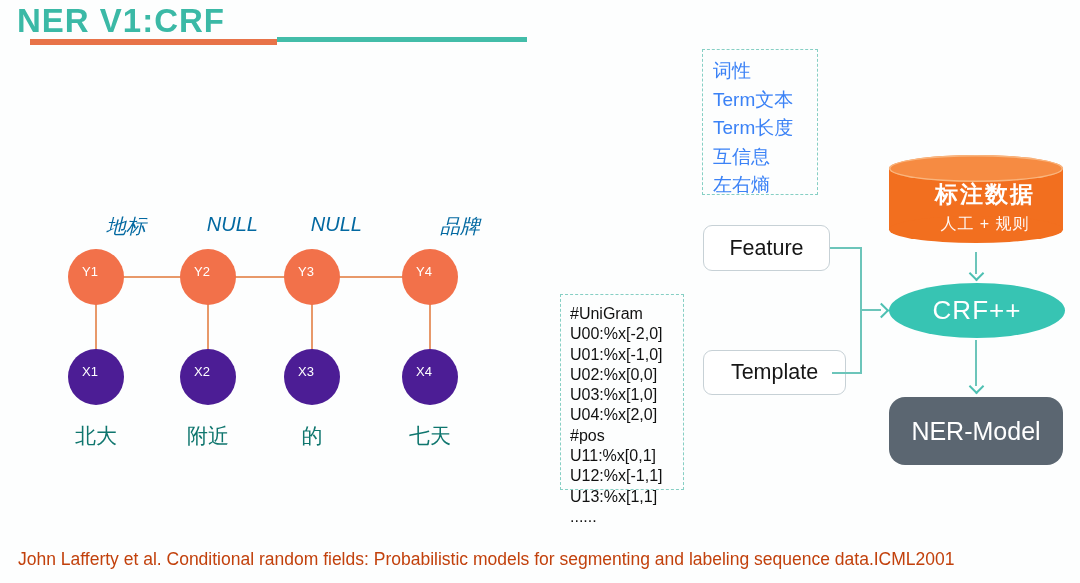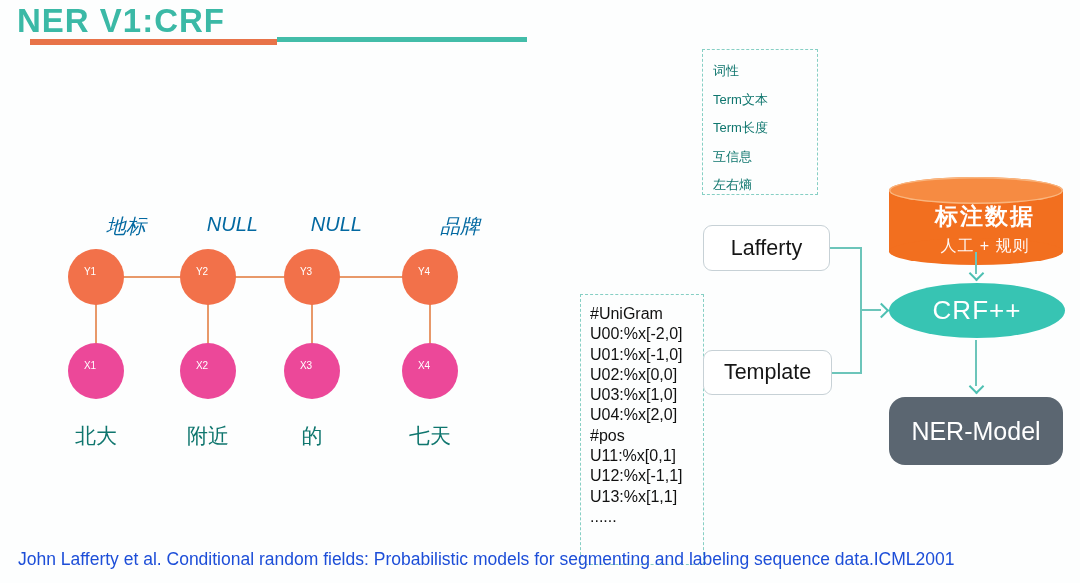--- a/index.html
+++ b/index.html
@@ -33,67 +33,67 @@
   
   .g-col{top:205px;width:100px;height:252px;}
   .g-tag{
     position:absolute;top:8px;left:0;width:100%;
     text-align:right;font-size:20px;color:#0369a1;font-style:italic;
   }
   .g-node{
     position:absolute;left:22px;
     width:56px;height:56px;border-radius:50%;
     display:flex;align-items:center;justify-content:center;
-    color:#fff;font-size:10px;z-index:2;
+    color:#fff;font-size:13px;z-index:2;
   }
   .g-node span{transform:translate(-6px,-6px);}
   .g-y{top:44px;background:#f2714a;}
-  .g-x{top:138px;background:#ec4899;}
+  .g-x{top:144px;background:#4c1d95;}
   .g-token{
     position:absolute;top:217px;left:0;width:100%;
     text-align:center;font-size:21px;color:#0f766e;
   }
   .edge{background:#e8996a;z-index:1;}
 
   
   .dashed{
     border:1.6px dashed #86cfc4;background:transparent;
   }
   .feat-list{
     left:702px;top:49px;width:116px;height:146px;
     padding:7px 0 0 10px;box-sizing:border-box;
   }
-  .feat-list div{font-size:13px;line-height:28.5px;color:#0f766e;}
+  .feat-list div{font-size:19px;line-height:28.5px;color:#3b82f6;}
   .code-box{
-    left:580px;top:294px;width:124px;height:271px;
+    left:560px;top:294px;width:124px;height:196px;
     padding:9px 0 0 9px;box-sizing:border-box;
   }
   .code-box div{font-size:16px;line-height:20.3px;color:#111;white-space:nowrap;}
 
   
   .rbox{
     background:#ffffff;border:1.5px solid #c7d1d6;border-radius:9px;
     display:flex;align-items:center;justify-content:center;
     font-size:21.5px;color:#161616;box-sizing:border-box;
   }
   .feature-box{left:703px;top:225px;width:127px;height:46px;}
-  .template-box{left:703px;top:350px;width:129px;height:45px;}
+  .template-box{left:703px;top:350px;width:143px;height:45px;}
 
   
   .tline{background:#6cc5ba;z-index:1;}
   .chev{
     width:9px;height:9px;
     border-bottom:2px solid #4ec0b2;border-right:2px solid #4ec0b2;
     z-index:3;background:transparent;
   }
   .chev-right{transform:rotate(-45deg);}
   .chev-down{transform:rotate(45deg);}
 
   
-  .cyl{left:889px;top:177px;width:192px;height:88px;}
+  .cyl{left:889px;top:155px;width:192px;height:88px;}
   .cyl .top{
     position:absolute;left:0;top:0;width:174px;height:27px;
     border-radius:50%;background:#f68b42;z-index:2;
     box-shadow:inset 0 0 0 1.5px #f9b57e;
   }
   .cyl .body{
     position:absolute;left:0;top:14px;width:174px;height:61px;
     background:#f26f1f;z-index:1;
   }
   .cyl .bottom{
@@ -114,21 +114,21 @@
   }
   .ner-box{
     left:889px;top:397px;width:174px;height:68px;border-radius:16px;
     background:#5b6671;
     display:flex;align-items:center;justify-content:center;
     color:#fff;font-size:25px;z-index:2;
   }
 
   
   .citation{
-    left:18px;top:549px;font-size:17.5px;color:#1d4ed8;white-space:nowrap;
+    left:18px;top:549px;font-size:17.5px;color:#c2410c;white-space:nowrap;
   }
 </style>
 </head>
 <body>
 
 <div id="canvas">
 
   <div class="abs title">NER V1:CRF</div>
   <div class="abs rule-orange"></div>
   <div class="abs rule-teal"></div>
@@ -197,21 +197,21 @@
     <div>U03:%x[1,0]</div>
     <div>U04:%x[2,0]</div>
     <div>#pos</div>
     <div>U11:%x[0,1]</div>
     <div>U12:%x[-1,1]</div>
     <div>U13:%x[1,1]</div>
     <div>......</div>
   </div>
 
   <div class="abs rbox feature-box">
-    <span>Lafferty</span>
+    <span>Feature</span>
   </div>
   <div class="abs rbox template-box">
     <span>Template</span>
   </div>
 
   <div class="abs tline" style="left:830px;top:247px;width:31px;height:1.6px;"></div>
   <div class="abs tline" style="left:832px;top:372px;width:29px;height:1.6px;"></div>
   <div class="abs tline" style="left:860px;top:247px;width:1.6px;height:127px;"></div>
   <div class="abs tline" style="left:860px;top:309px;width:21px;height:1.6px;"></div>
   <div class="abs chev chev-right" style="left:876px;top:305px;"></div>

